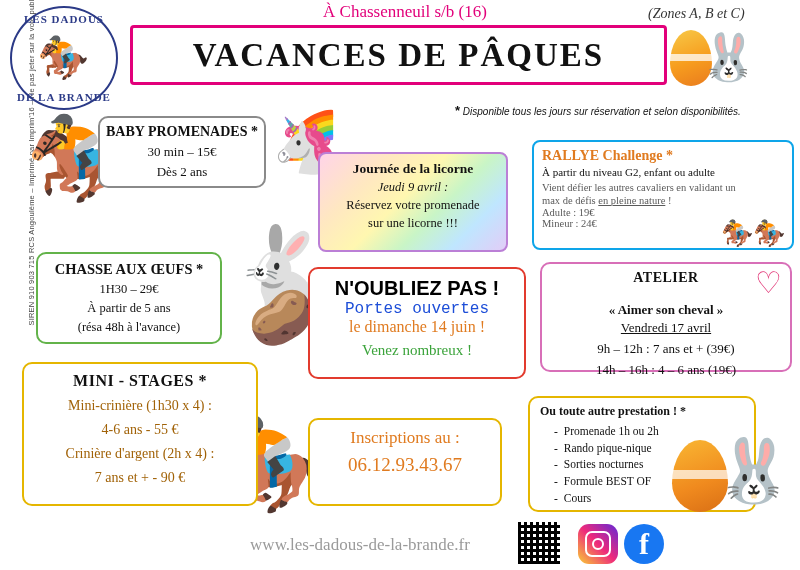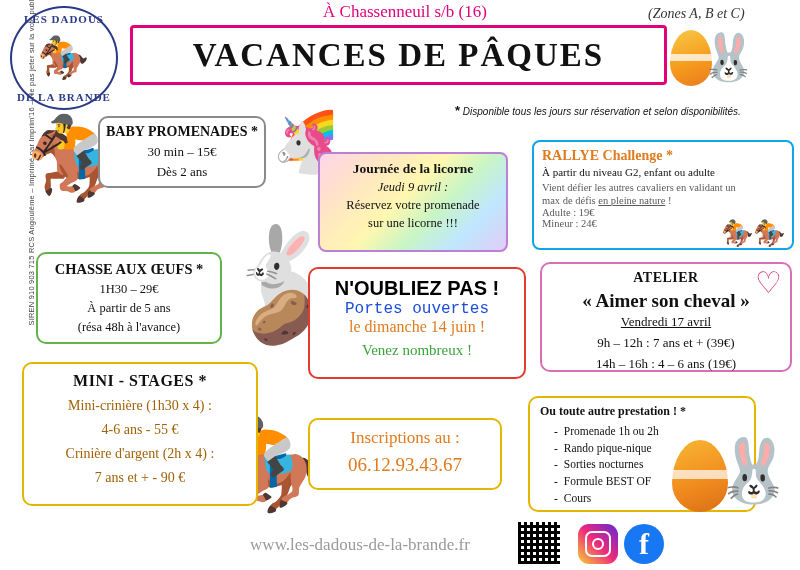--- a/index.html
+++ b/index.html
@@ -195,40 +195,40 @@
   .oubliez .l3 { font-family:"Liberation Serif", serif; font-size: 16px; color:#e07b20; }
   .oubliez .l4 { font-family:"Liberation Serif", serif; font-size: 15px; color:#3aa33a; margin-top: 6px; }
 
   
   .atelier {
     left: 540px; top: 262px; width: 252px; height: 110px;
     border: 2px solid #d86fb8;
     padding-top: 6px;
   }
   .atelier .hd { font-size: 14px; color: #111; letter-spacing: .5px; }
-  .atelier .sub { font-family:"Liberation Serif", serif; font-size: 19px; font-weight: bold; color:#111; margin-top: 4px;}
+  .atelier .sub { font-family:"Liberation Serif", serif; font-size: 13px; font-weight: bold; color:#111; margin-top: 16px;}
   .atelier .date { font-family:"Liberation Serif", serif; font-size: 13px; color:#111; margin-top: 2px; text-decoration: underline;}
   .atelier .ln { font-size: 13px; color:#111; margin-top: 5px;}
   .heart {
     position: absolute; right: 8px; top: 4px;
     font-size: 30px; color: #e23b7a; line-height:1;
   }
 
   
   .mini {
     left: 22px; top: 362px; width: 236px; height: 144px;
     border: 2px solid #e5b600;
     padding-top: 8px;
   }
   .mini .hd { font-size: 16px; color:#111; letter-spacing: .5px; }
   .mini .ln { font-size: 14px; color:#a16207; margin-top: 8px; }
 
   
   .inscr {
-    left: 308px; top: 418px; width: 194px; height: 72px;
+    left: 308px; top: 418px; width: 194px; height: 88px;
     border: 2px solid #e5b600;
     padding-top: 8px;
   }
   .inscr .ln { font-family:"Liberation Serif", serif; font-size: 17px; color:#e07b20; }
   .inscr .num { font-family:"Liberation Serif", serif; font-size: 19px; color:#e07b20; margin-top: 6px; }
 
   
   .autre {
     left: 528px; top: 396px; width: 228px; height: 116px;
     border: 2px solid #e5b600;

